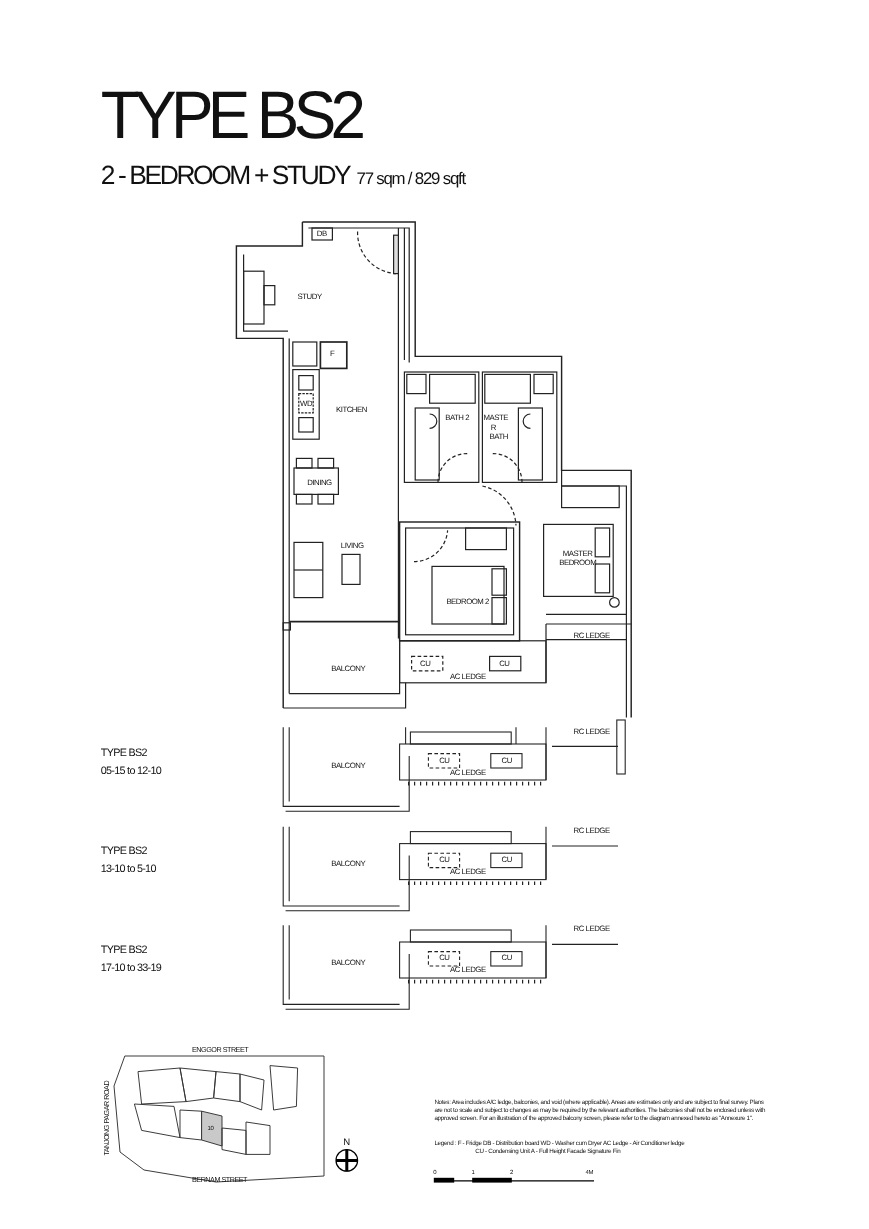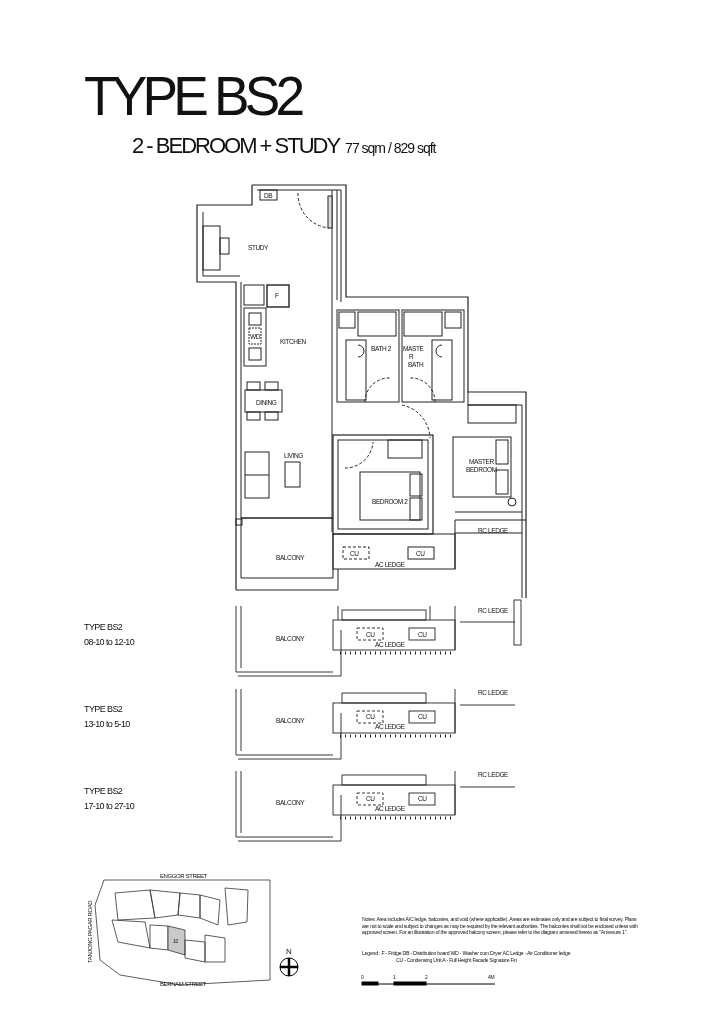--- a/index.html
+++ b/index.html
@@ -1,19 +1,19 @@
 <!DOCTYPE html>
 <html><head>
 <meta charset="utf-8">
 <style>
   html, body { margin: 0; padding: 0; background: #ffffff; }
   body { width: 724px; height: 1024px; position: relative; overflow: hidden; font-family: "Liberation Sans", sans-serif; color: #111; }
   .abs { position: absolute; }
   .title { left: 84px; top: 68px; font-size: 56px; letter-spacing: -5px; line-height: 1; font-weight: 400; transform: scaleX(0.95); transform-origin: left top; }
-  .subtitle { left: 84px; top: 135px; font-size: 22px; letter-spacing: -2px; line-height: 1; margin-left: 48px; }
+  .subtitle { left: 84px; top: 135px; font-size: 22px; letter-spacing: -2px; line-height: 1; }
   .subtitle .area { font-size: 14px; letter-spacing: -1px; margin-left: 6px; }
   .lbl { font-size: 6.5px; letter-spacing: -0.4px; white-space: nowrap; }
   .type-label { font-size: 9px; letter-spacing: -0.6px; line-height: 15px; }
   .notes { left: 362px; top: 916px; width: 280px; font-size: 5.2px; letter-spacing: -0.25px; line-height: 6.6px; }
   .legend { left: 362px; top: 950px; font-size: 5.2px; letter-spacing: -0.25px; line-height: 7px; }
   svg { position: absolute; left: 0; top: 0; }
   .street { font-size: 6px; letter-spacing: -0.4px; }
 </style>
 </head>
 <body>
@@ -184,29 +184,29 @@
 <div class="abs lbl" style="left:469px;top:458px;">MASTER</div>
 <div class="abs lbl" style="left:466px;top:466px;">BEDROOM</div>
 <div class="abs lbl" style="left:276px;top:554px;">BALCONY</div>
 <div class="abs lbl" style="left:478px;top:527px;">RC LEDGE</div>
 <div class="abs lbl" style="left:375px;top:561px;">AC LEDGE</div>
 <div class="abs lbl" style="left:350px;top:550px;">CU</div>
 <div class="abs lbl" style="left:416px;top:550px;">CU</div>
 
 <div class="abs type-label" style="left:84px;top:620px;">
     <div>TYPE BS2</div>
-    <div>08-10 to 12-10</div>
+    <div>05-15 to 12-10</div>
   </div>
 <div class="abs type-label" style="left:84px;top:702px;">
     <div>TYPE BS2</div>
     <div>13-10 to 5-10</div>
   </div>
 <div class="abs type-label" style="left:84px;top:784px;">
     <div>TYPE BS2</div>
-    <div>17-10 to 27-10</div>
+    <div>17-10 to 33-19</div>
   </div>
 
 <div class="abs lbl" style="left:276px;top:635px;">BALCONY</div>
 <div class="abs lbl" style="left:375px;top:641px;">AC LEDGE</div>
 <div class="abs lbl" style="left:478px;top:607px;">RC LEDGE</div>
 <div class="abs lbl" style="left:366px;top:631px;">CU</div>
 <div class="abs lbl" style="left:418px;top:631px;">CU</div>
 
 <div class="abs lbl" style="left:276px;top:717px;">BALCONY</div>
 <div class="abs lbl" style="left:375px;top:723px;">AC LEDGE</div>

